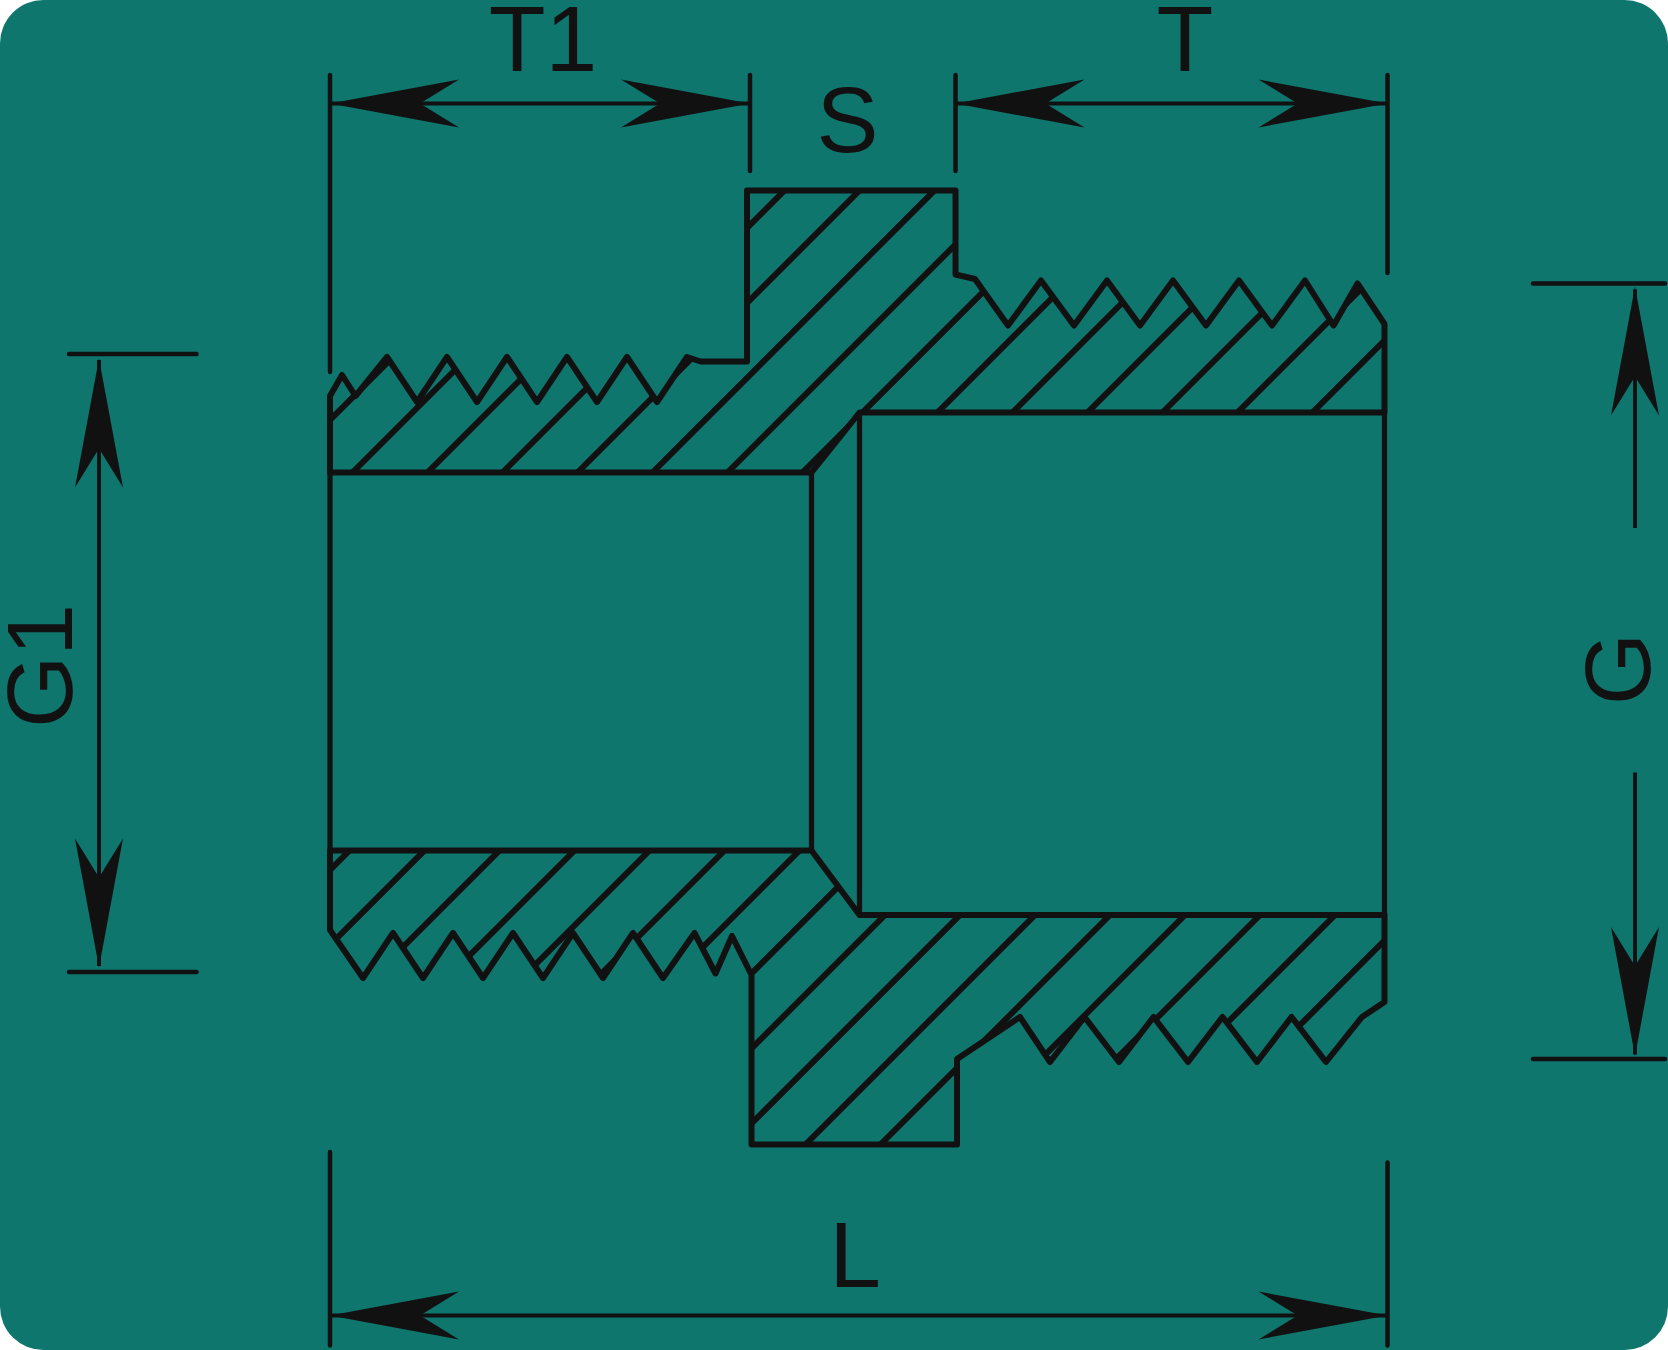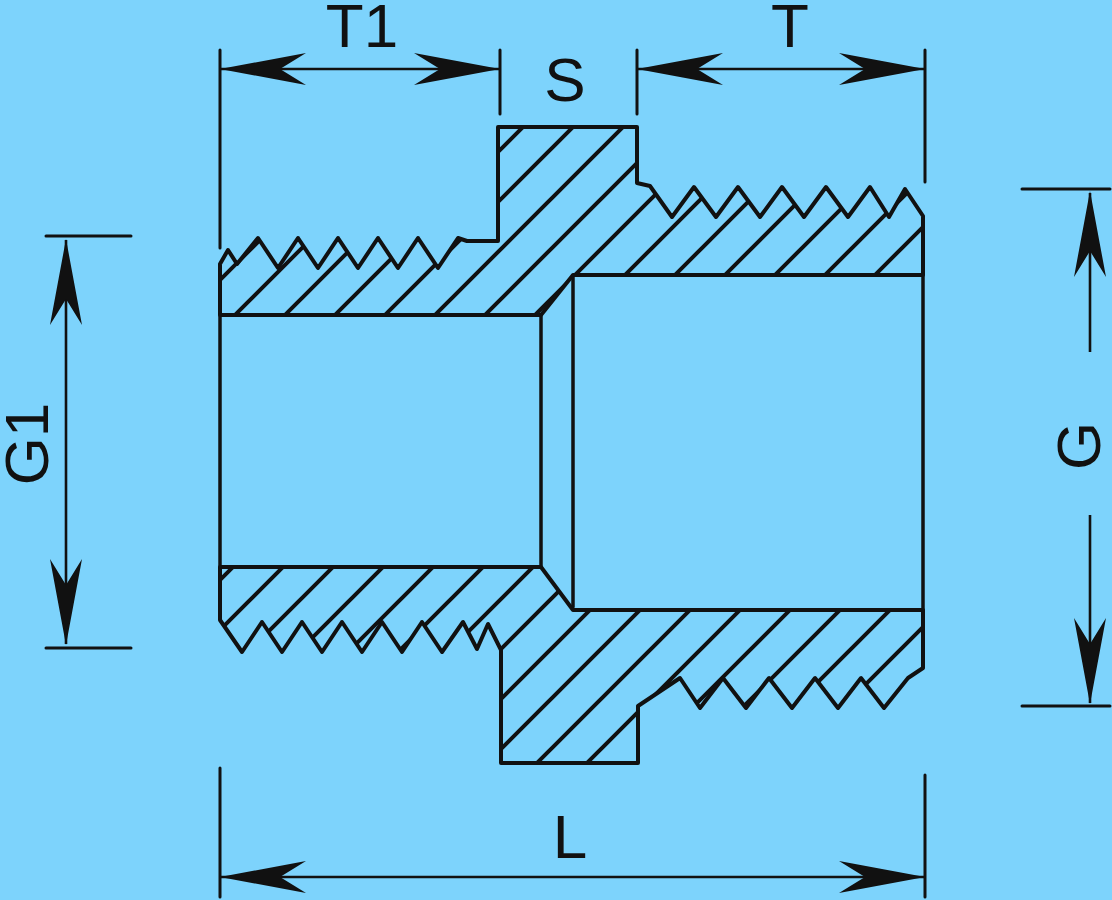--- a/index.html
+++ b/index.html
@@ -6,21 +6,22 @@
     margin: 0;
     padding: 0;
     background: #ffffff;
     width: 1112px;
     height: 900px;
     overflow: hidden;
   }
   .drawing-wrap {
     width: 1112px;
     height: 900px;
-    background: #7dd3fc;
+    background: #0f766e;
+    border-radius: 29px;
   }
   svg { display: block; }
   text {
     font-family: "Liberation Sans", "DejaVu Sans", sans-serif;
     font-size: 62px;
     fill: #111111;
   }
   .outline {
     stroke: #111111;
     stroke-width: 4;

